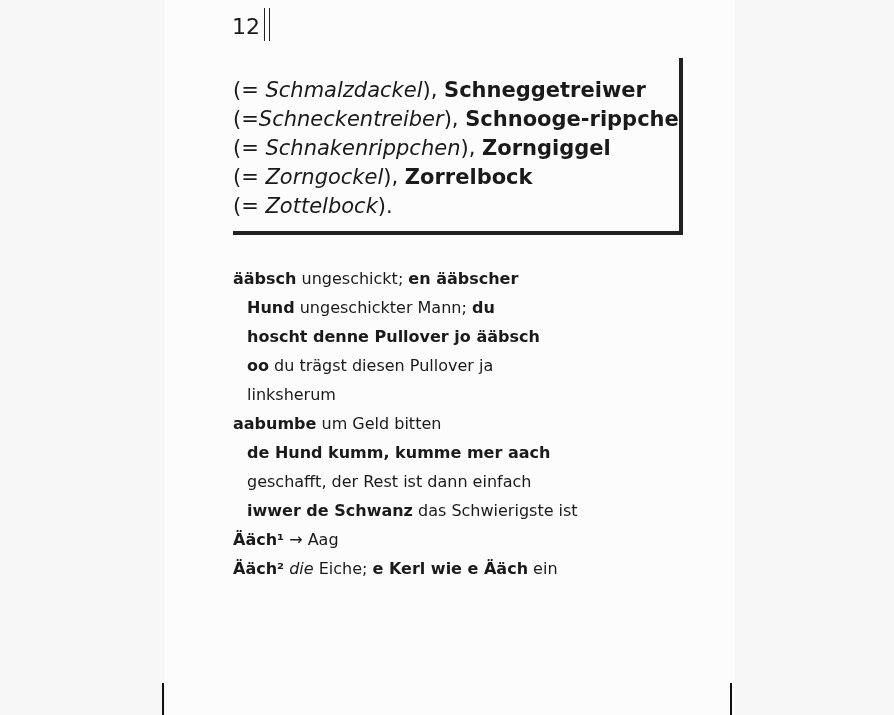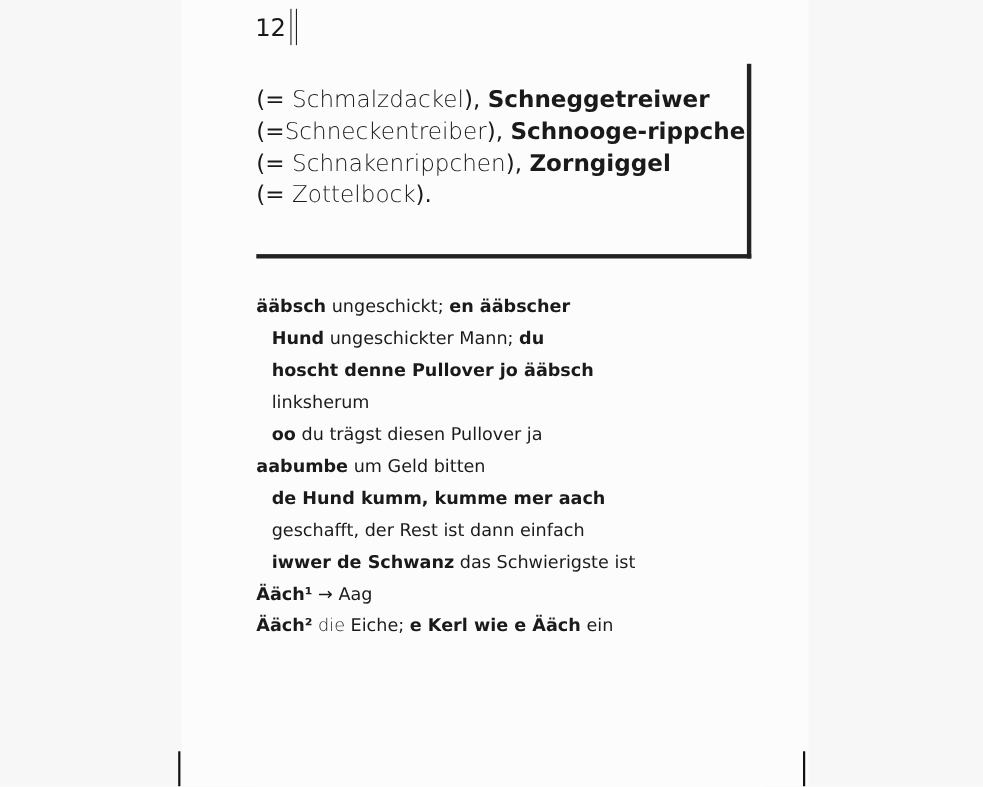--- a/index.html
+++ b/index.html
@@ -25,21 +25,21 @@
     border-right:4px solid #222; border-bottom:4px solid #222;
   }
   .box-lines {
     position:absolute; left:233px; top:76px;
     font-size:21px; line-height:29px; white-space:nowrap;
   }
   .entries {
     position:absolute; left:233px; top:264px;
     font-size:16px; line-height:29px; white-space:nowrap;
   }
-  .it { font-weight:200; }
+  .it { font-style:italic; font-weight:200; }
   .b  { font-weight:bold; }
   .ind { padding-left:14px; }
   .n { font-weight:normal; }
   .crop {
     position:absolute; top:683px; width:2px; height:32px; background:#111;
   }
   .line { display:block; }
 </style>
 </head>
 <body>
@@ -48,29 +48,30 @@
 
 <div class="page-number">12</div>
 <div class="header-rule" style="left:264px"></div>
 <div class="header-rule" style="left:269px"></div>
 
 <div class="box"></div>
 <div class="box-lines" id="box-lines">
     <span class="line"><span class="n">(= </span><span class="it">Schmalzdackel</span><span class="n">), </span><span class="b">Schneggetreiwer</span></span>
     <span class="line"><span class="n">(=</span><span class="it">Schneckentreiber</span><span class="n">), </span><span class="b">Schnooge-rippche</span></span>
     <span class="line"><span class="n">(= </span><span class="it">Schnakenrippchen</span><span class="n">), </span><span class="b">Zorngiggel</span></span>
+    <span class="line"><span class="n">(= </span><span class="it">Zorngockel</span><span class="n">), </span><span class="b">Zorrelbock</span></span>
     <span class="line"><span class="n">(= </span><span class="it">Zottelbock</span><span class="n">).</span></span>
   </div>
 
 <div class="entries" id="entries">
     <span class="line"><span class="b">ääbsch</span><span class="n"> ungeschickt; </span><span class="b">en ääbscher</span></span>
     <span class="line ind"><span class="b">Hund</span><span class="n"> ungeschickter Mann; </span><span class="b">du</span></span>
     <span class="line ind"><span class="b">hoscht denne Pullover jo ääbsch</span></span>
+    <span class="line ind"><span class="b">oo</span><span class="n"> du trägst diesen Pullover ja</span></span>
     <span class="line ind"><span class="n">linksherum</span></span>
-    <span class="line ind"><span class="b">oo</span><span class="n"> du trägst diesen Pullover ja</span></span>
     <span class="line"><span class="b">aabumbe</span><span class="n"> um Geld bitten</span></span>
     <span class="line ind"><span class="b">de Hund kumm, kumme mer aach</span></span>
     <span class="line ind"><span class="n">geschafft, der Rest ist dann einfach</span></span>
     <span class="line ind"><span class="b">iwwer de Schwanz</span><span class="n"> das Schwierigste ist</span></span>
     <span class="line"><span class="b">Ääch¹</span><span class="n"> → Aag</span></span>
     <span class="line"><span class="b">Ääch²</span><span class="n"> </span><span class="it">die</span><span class="n"> Eiche; </span><span class="b">e Kerl wie e Ääch</span><span class="n"> ein</span></span>
   </div>
 
 <div class="crop" style="left:162px"></div>
 <div class="crop" style="left:730px"></div>

